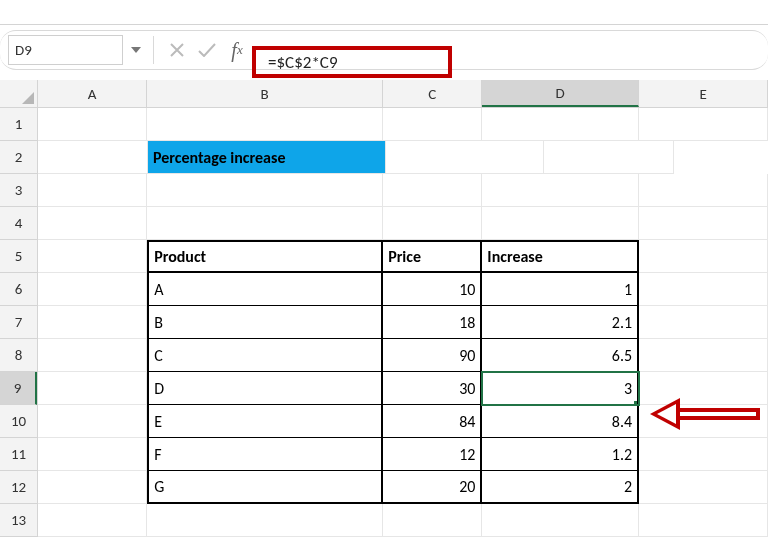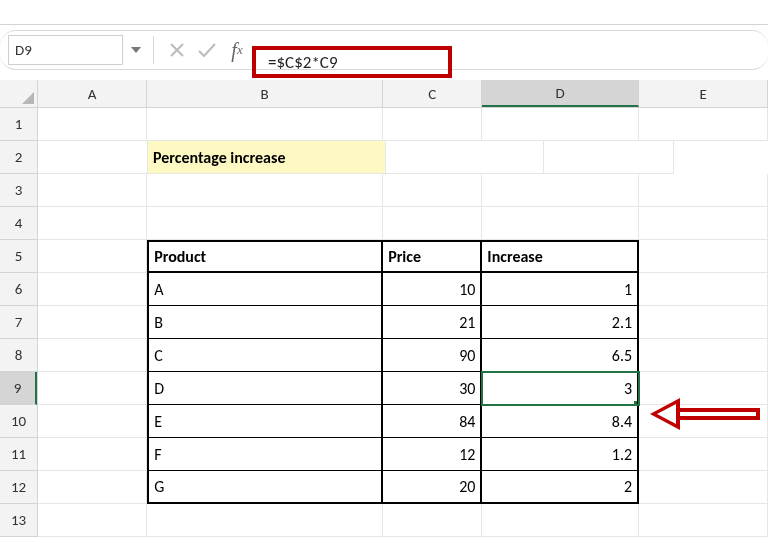--- a/index.html
+++ b/index.html
@@ -128,21 +128,21 @@
     display:flex; align-items:center;
     padding:0 5px;
     font-size:16px;
     overflow:hidden; white-space:nowrap;
     position:relative;
   }
   .cA{width:110px;} .cB{width:238px;} .cC{width:100px;} .cD{width:158px;} .cE{width:130px;}
   .num{ justify-content:flex-end; }
 
   
-  .hl { background:#fef9c3; }
+  .hl { background:#0ea5e9; }
   .bold { font-weight:700; }
   .tbl-top { border-top:2px solid #000; }
   .tbl-bot { border-bottom:2px solid #000 !important; }
   .tbl-left { border-left:2px solid #000; }
   .tbl-right { border-right:2px solid #000 !important; }
   .tbl-vb { border-right:2px solid #000 !important; }
   .tbl-hdr-b { border-bottom:2px solid #000 !important; }
   .tbl-row-b { border-bottom:1px solid #000 !important; }
 
   
@@ -288,21 +288,21 @@
     <div class="row">
       <div class="cell cA"></div>
       <div class="cell cB tbl-left tbl-vb tbl-row-b">A</div>
       <div class="cell cC num tbl-vb tbl-row-b">10</div>
       <div class="cell cD num tbl-right tbl-row-b">1</div>
       <div class="cell cE"></div>
     </div>
     <div class="row">
       <div class="cell cA"></div>
       <div class="cell cB tbl-left tbl-vb tbl-row-b">B</div>
-      <div class="cell cC num tbl-vb tbl-row-b">21</div>
+      <div class="cell cC num tbl-vb tbl-row-b">18</div>
       <div class="cell cD num tbl-right tbl-row-b">2.1</div>
       <div class="cell cE"></div>
     </div>
     <div class="row">
       <div class="cell cA"></div>
       <div class="cell cB tbl-left tbl-vb tbl-row-b">C</div>
       <div class="cell cC num tbl-vb tbl-row-b">90</div>
       <div class="cell cD num tbl-right tbl-row-b">6.5</div>
       <div class="cell cE"></div>
     </div>

